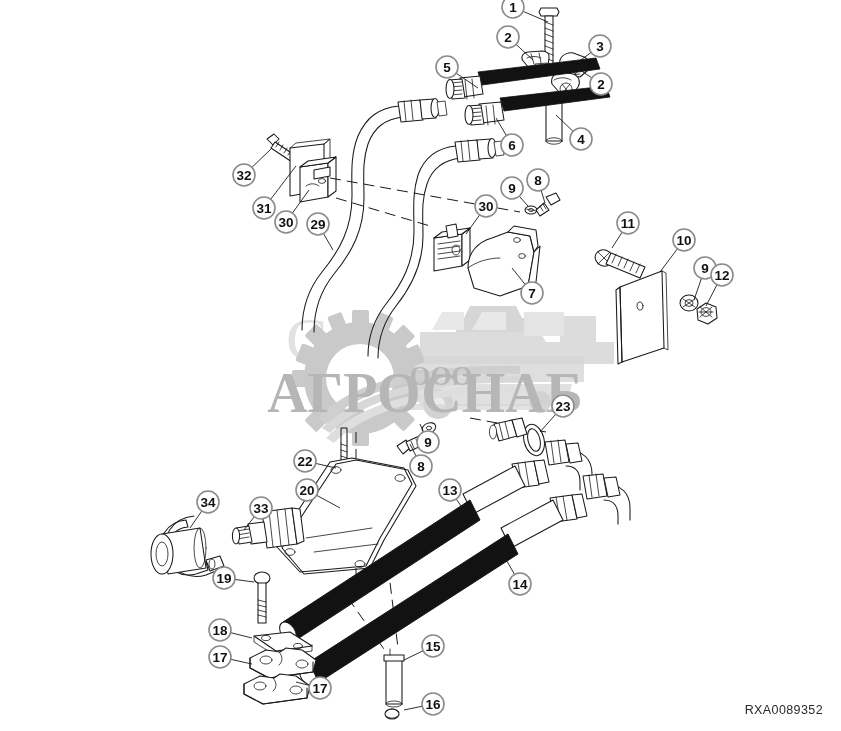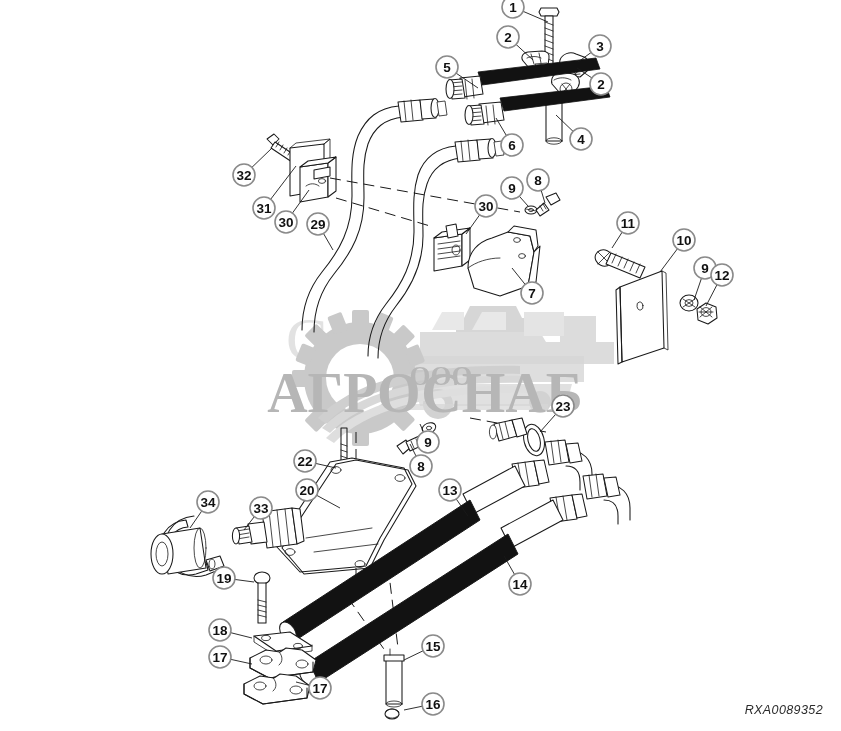--- a/index.html
+++ b/index.html
@@ -12,21 +12,21 @@
   .ln-t{fill:none;stroke:#1a1a1a;stroke-width:0.8;stroke-linejoin:round;stroke-linecap:round;}
   .fillw{fill:#ffffff;stroke:#1a1a1a;stroke-width:1.05;stroke-linejoin:round;stroke-linecap:round;}
   .fillw-t{fill:#ffffff;stroke:#1a1a1a;stroke-width:0.8;stroke-linejoin:round;}
   .blk{fill:#121212;stroke:#121212;stroke-width:0.8;}
   .blk-o{fill:#121212;stroke:#1a1a1a;stroke-width:1;}
   .lead{fill:none;stroke:#1a1a1a;stroke-width:0.9;}
   .dash{fill:none;stroke:#1a1a1a;stroke-width:1;stroke-dasharray:11 6;}
   .cal-c{fill:#ffffff;stroke:#8a8a8a;stroke-width:1.6;}
   .cal-t{font-family:"Liberation Sans",sans-serif;font-size:13.5px;font-weight:bold;fill:#111;
          text-anchor:middle;dominant-baseline:central;}
-  #pn{position:absolute;right:18px;bottom:14px;font-size:12.5px;letter-spacing:.4px;color:#2b2b2b;z-index:5;font-style:italic;}
+  #pn{position:absolute;right:18px;bottom:14px;font-size:12.5px;letter-spacing:.4px;color:#2b2b2b;z-index:5;}
   .wm-g{fill:#c9c9c9;}
   .wm-g2{fill:#d6d6d6;}
   .wm-txt{font-family:"Liberation Serif",serif;font-weight:bold;fill:#b6b6b6;}
   .wm-faint{font-family:"Liberation Serif",serif;fill:#e2e2e2;}
 </style>
 </head>
 <body>
 
 <div id="sheet">
 

